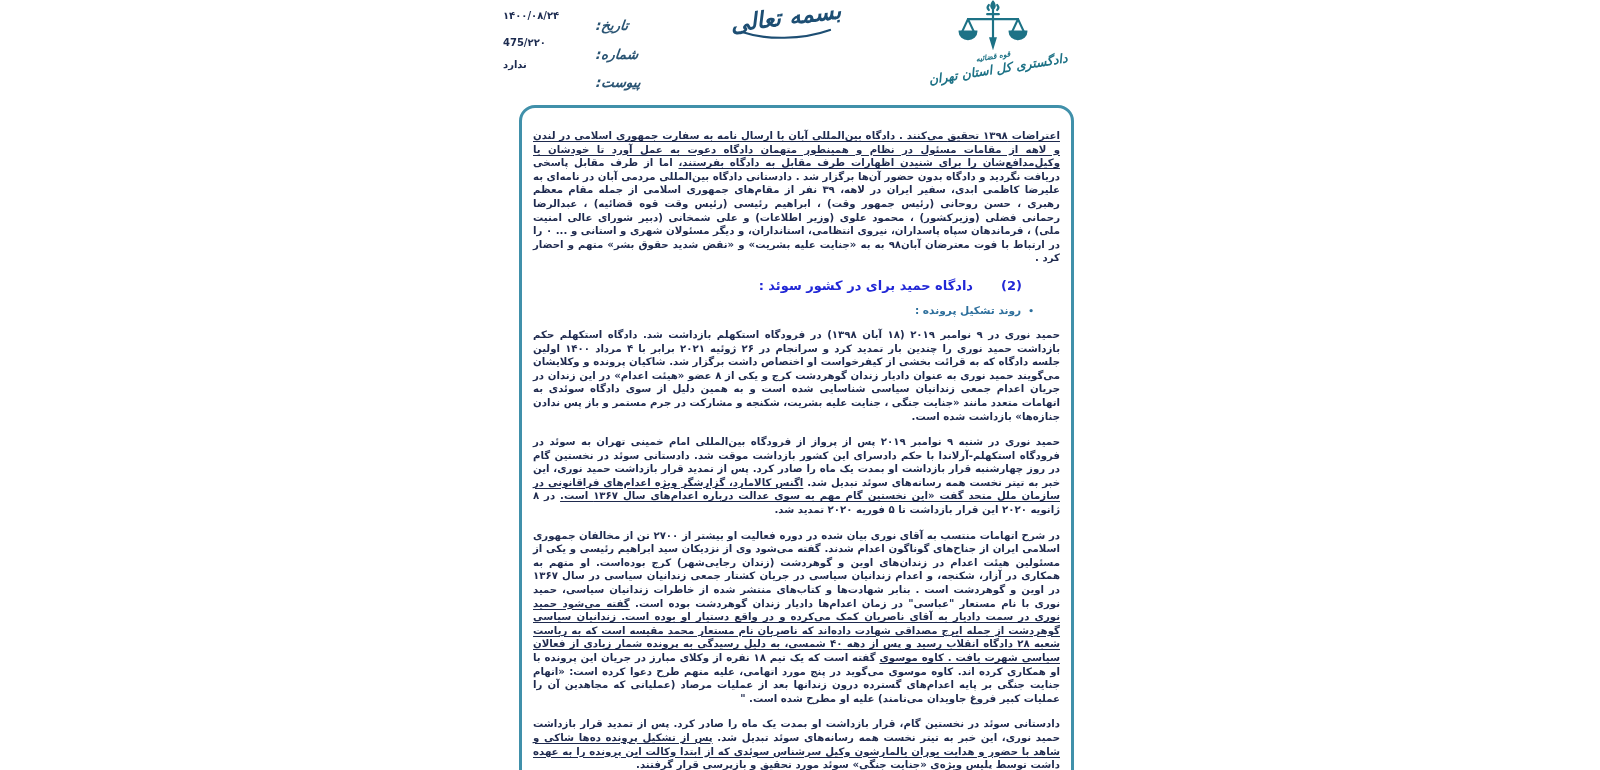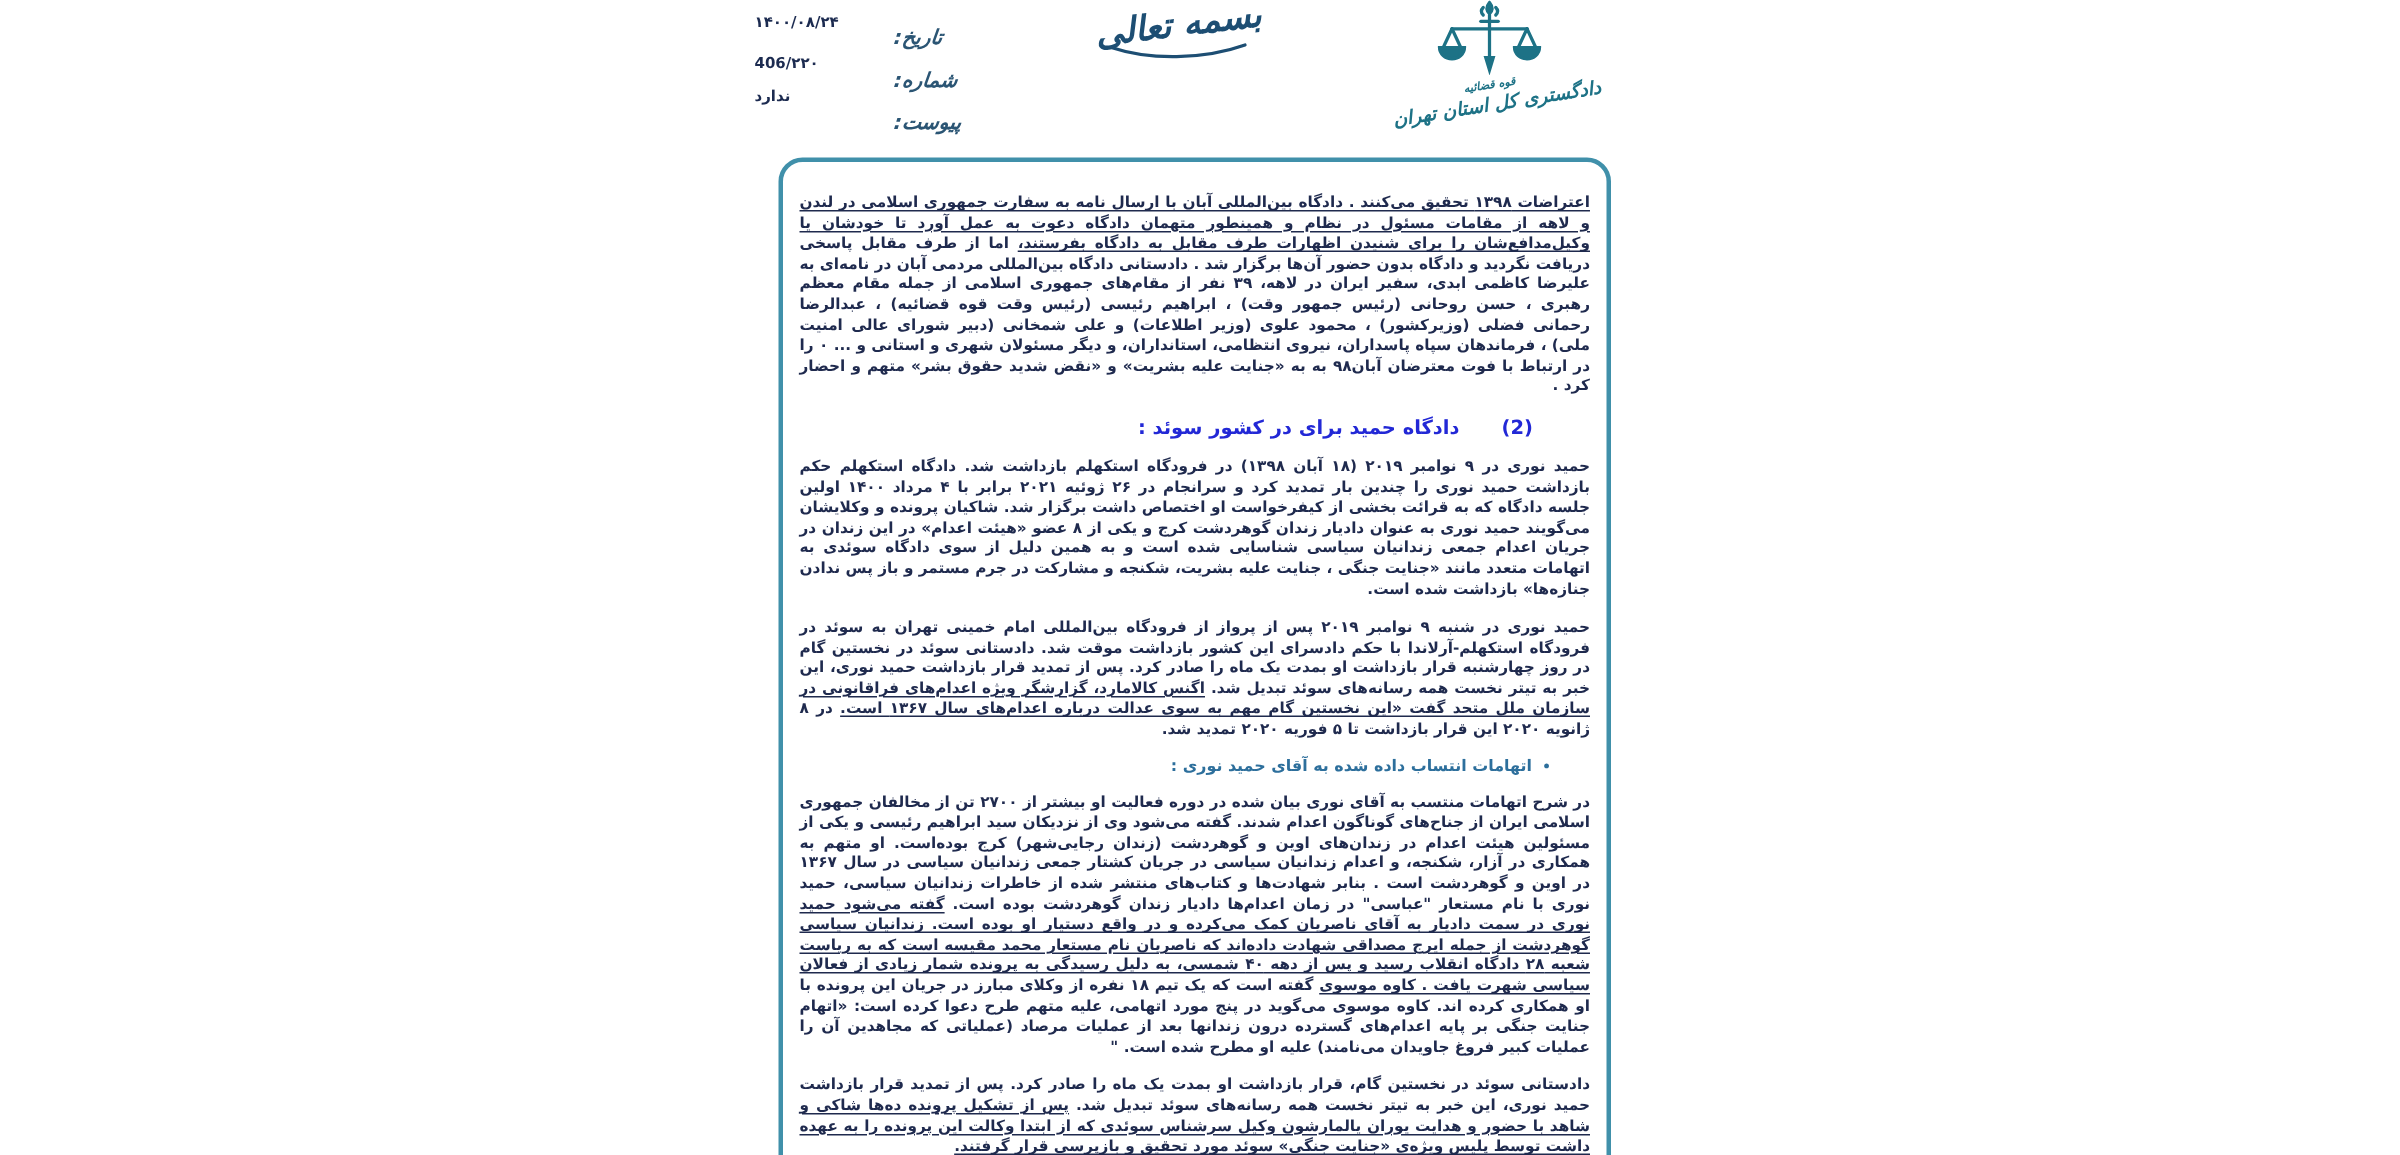--- a/index.html
+++ b/index.html
@@ -38,21 +38,21 @@
   .bullet{color:#2d6f9c;font-size:10.6px;font-weight:700;margin:11px 26px 2px 0;}
   .bullet .dot{margin-left:7px;font-size:9px;}
 </style>
 </head>
 <body>
 
 <div id="canvas">
 
   <div class="hdr-values">
     <span class="val" style="top:2px">۱۴۰۰/۰۸/۲۴</span>
-    <span class="val" style="top:29px">406/۲۲۰</span>
+    <span class="val" style="top:29px">475/۲۲۰</span>
     <span class="val" style="top:51px">ندارد</span>
   </div>
 
   <div class="hdr-labels">
     <span class="lab" style="top:7px">تاریخ:</span>
     <span class="lab" style="top:36px">شماره:</span>
     <span class="lab" style="top:64px">پیوست:</span>
   </div>
 
   <div class="besmala">
@@ -83,21 +83,21 @@
     <span class="l2">دادگستری کل استان تهران</span>
   </div>
 
   <div class="doc-box">
     <div>
         <p class="para"><span class="u">اعتراضات ۱۳۹۸ تحقیق می‌کنند . دادگاه بین‌المللی آبان با ارسال نامه به سفارت جمهوری اسلامی در لندن و لاهه  از مقامات مسئول در نظام و همینطور متهمان دادگاه دعوت به عمل آورد تا خودشان یا وکیل‌مدافع‌شان را برای شنیدن اظهارات طرف مقابل به دادگاه بفرستند،</span><span> اما از طرف مقابل پاسخی دریافت نگردید و دادگاه بدون حضور آن‌ها برگزار شد . دادستانی دادگاه بین‌المللی مردمی آبان در نامه‌ای به علیرضا کاظمی ابدی، سفیر ایران در لاهه، ۳۹ نفر از مقام‌های جمهوری اسلامی از جمله مقام معظم رهبری ، حسن روحانی (رئیس جمهور وقت) ، ابراهیم رئیسی (رئیس وقت قوه قضائیه) ، عبدالرضا رحمانی فضلی (وزیرکشور) ، محمود علوی (وزیر اطلاعات) و علی شمخانی (دبیر شورای عالی امنیت ملی) ، فرماندهان سپاه پاسداران، نیروی انتظامی، استانداران، و دیگر مسئولان شهری و استانی و ... ۰  را در ارتباط با فوت معترضان آبان۹۸ به به «جنایت علیه بشریت» و «نقض شدید حقوق بشر» متهم و احضار کرد .</span></p>
         <div class="heading">
           <span class="num">(2)</span>
           <span>دادگاه حمید برای در کشور سوئد :</span>
         </div>
+        <div class="bullet"><span class="dot">•</span><span>روند تشکیل پرونده :</span></div>
         <p class="para"><span>حمید نوری در ۹ نوامبر ۲۰۱۹ (۱۸ آبان ۱۳۹۸) در فرودگاه استکهلم بازداشت شد. دادگاه استکهلم حکم بازداشت حمید نوری را چندین بار تمدید کرد و سرانجام در ۲۶ ژوئیه ۲۰۲۱ برابر با ۴ مرداد ۱۴۰۰ اولین جلسه دادگاه که به قرائت بخشی از کیفرخواست او اختصاص داشت برگزار شد. شاکیان پرونده و وکلایشان می‌گویند حمید نوری به عنوان دادیار زندان گوهردشت کرج و یکی از ۸ عضو «هیئت اعدام» در این زندان در جریان اعدام جمعی زندانیان سیاسی شناسایی شده است و به همین دلیل از سوی دادگاه سوئدی به اتهامات متعدد مانند «جنایت جنگی ، جنایت علیه بشریت، شکنجه و مشارکت در جرم مستمر و باز پس ندادن جنازه‌ها» بازداشت شده است.</span></p>
         <p class="para"><span>حمید نوری در شنبه ۹ نوامبر ۲۰۱۹ پس از پرواز از فرودگاه بین‌المللی امام خمینی تهران به سوئد در فرودگاه استکهلم-آرلاندا با حکم دادسرای این کشور بازداشت موقت شد. دادستانی سوئد در نخستین گام در روز چهارشنبه قرار بازداشت او بمدت یک ماه را صادر کرد. پس از تمدید قرار بازداشت حمید نوری، این خبر به تیتر نخست همه رسانه‌های سوئد تبدیل شد. </span><span class="u">اگنس کالامارد، گزارشگر ویژه اعدام‌های فراقانونی در سازمان ملل متحد گفت «این نخستین گام مهم به سوی عدالت درباره اعدام‌های سال ۱۳۶۷ است.</span><span> در ۸ ژانویه ۲۰۲۰ این قرار بازداشت تا ۵ فوریه ۲۰۲۰ تمدید شد.</span></p>
-        <div class="bullet"><span class="dot">•</span><span>اتهامات انتساب داده شده به آقای حمید نوری :</span></div>
         <p class="para"><span>در شرح اتهامات منتسب به آقای نوری بیان شده در دوره فعالیت او بیشتر از ۲۷۰۰ تن از مخالفان جمهوری اسلامی ایران از جناح‌های گوناگون اعدام شدند. گفته می‌شود وی از نزدیکان سید ابراهیم رئیسی و یکی از مسئولین هیئت اعدام در زندان‌های اوین و گوهردشت (زندان رجایی‌شهر) کرج بوده‌است.  او متهم به همکاری در آزار، شکنجه، و اعدام زندانیان سیاسی در جریان کشتار جمعی زندانیان سیاسی در سال ۱۳۶۷ در اوین و گوهردشت است . بنابر شهادت‌ها و کتاب‌های منتشر شده از خاطرات زندانیان سیاسی، حمید نوری با نام مستعار "عباسی" در زمان اعدام‌ها دادیار زندان گوهردشت بوده است. </span><span class="u">گفته می‌شود حمید نوری در سمت دادیار به آقای ناصریان کمک می‌کرده و در واقع دستیار او بوده است. زندانیان سیاسی گوهردشت از جمله ایرج مصداقی شهادت داده‌اند که ناصریان نام مستعار محمد مقیسه است که به ریاست شعبه ۲۸ دادگاه انقلاب رسید و پس از دهه ۴۰ شمسی، به دلیل رسیدگی به پرونده شمار زیادی از فعالان سیاسی شهرت یافت . کاوه موسوی</span><span> گفته است که یک تیم ۱۸ نفره از وکلای مبارز در جریان این پرونده با او همکاری کرده اند. کاوه موسوی می‌گوید در پنج مورد اتهامی، علیه متهم طرح دعوا کرده است: «اتهام جنایت جنگی بر پایه اعدام‌های گسترده درون زندانها بعد از عملیات مرصاد (عملیاتی که مجاهدین آن را عملیات کبیر فروغ جاویدان می‌نامند) علیه او مطرح شده است. "</span></p>
         <p class="para"><span>دادستانی سوئد در نخستین گام، قرار بازداشت او بمدت یک ماه را صادر کرد.  پس از تمدید قرار بازداشت حمید نوری، این خبر به تیتر نخست همه رسانه‌های سوئد تبدیل شد. </span><span class="u">پس از تشکیل پرونده ده‌ها شاکی و شاهد با حضور و  هدایت یوران یالمارشون وکیل سرشناس سوئدی که از ابتدا وکالت این پرونده را به عهده داشت توسط پلیس ویژه‌ی «جنایت جنگی» سوئد مورد تحقیق و بازپرسی قرار گرفتند.</span></p>
       </div>
   </div>
 
 </div>
 
 </body></html>

